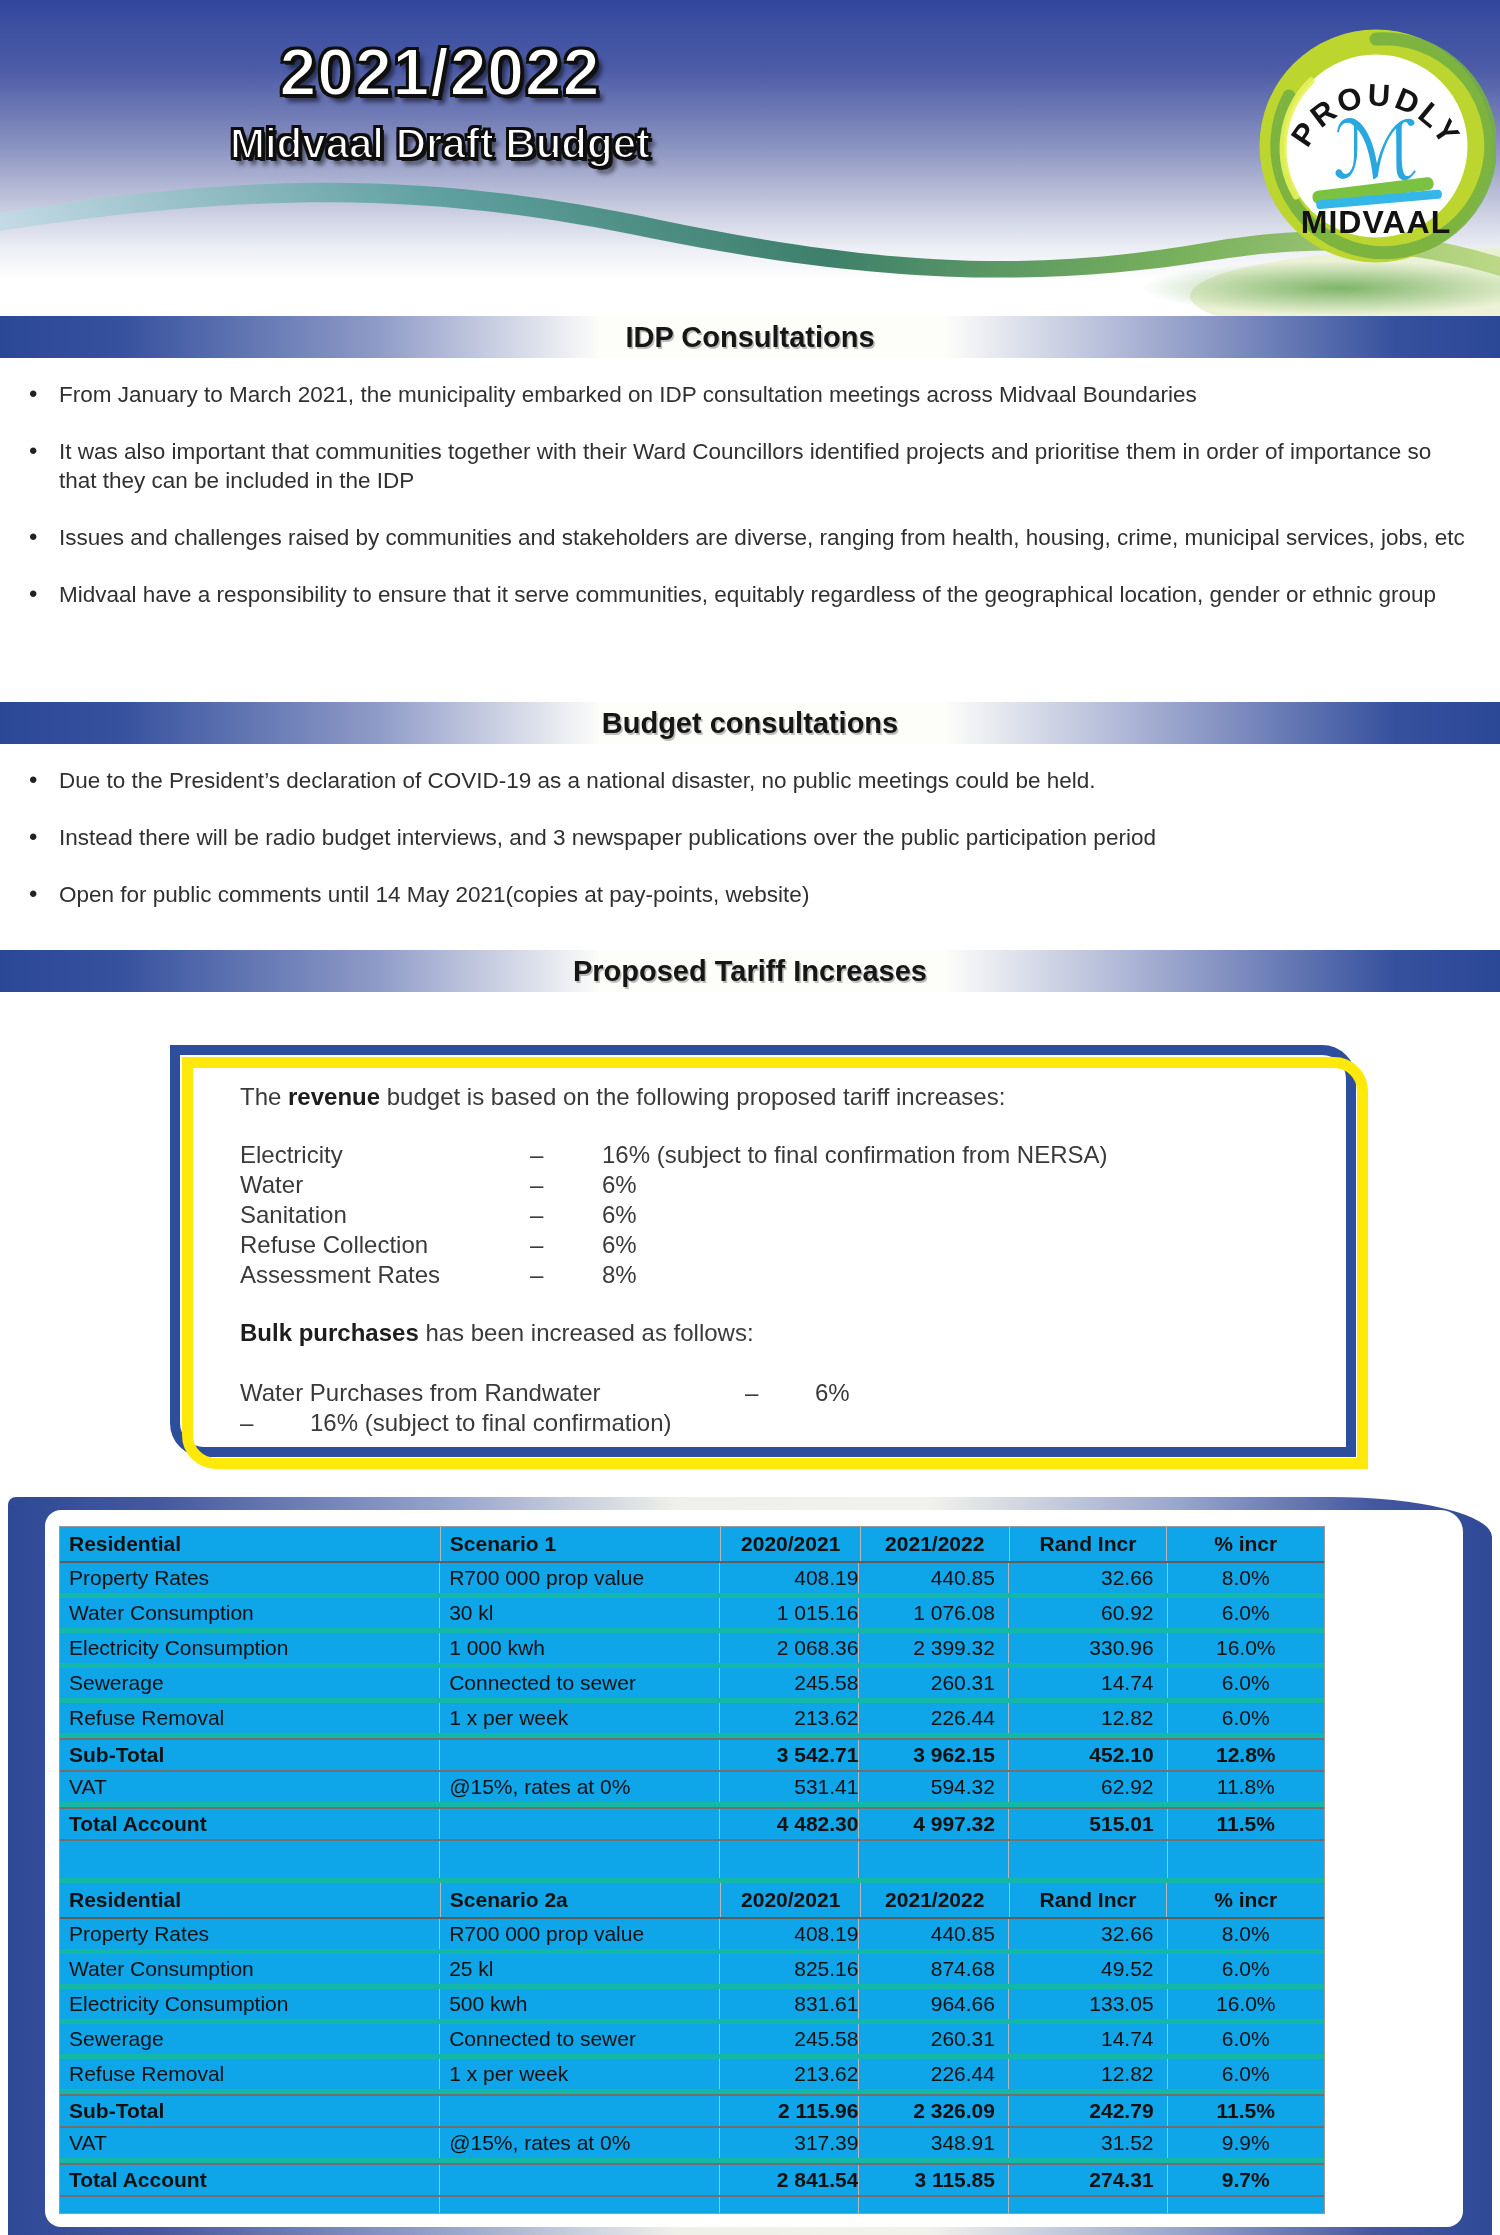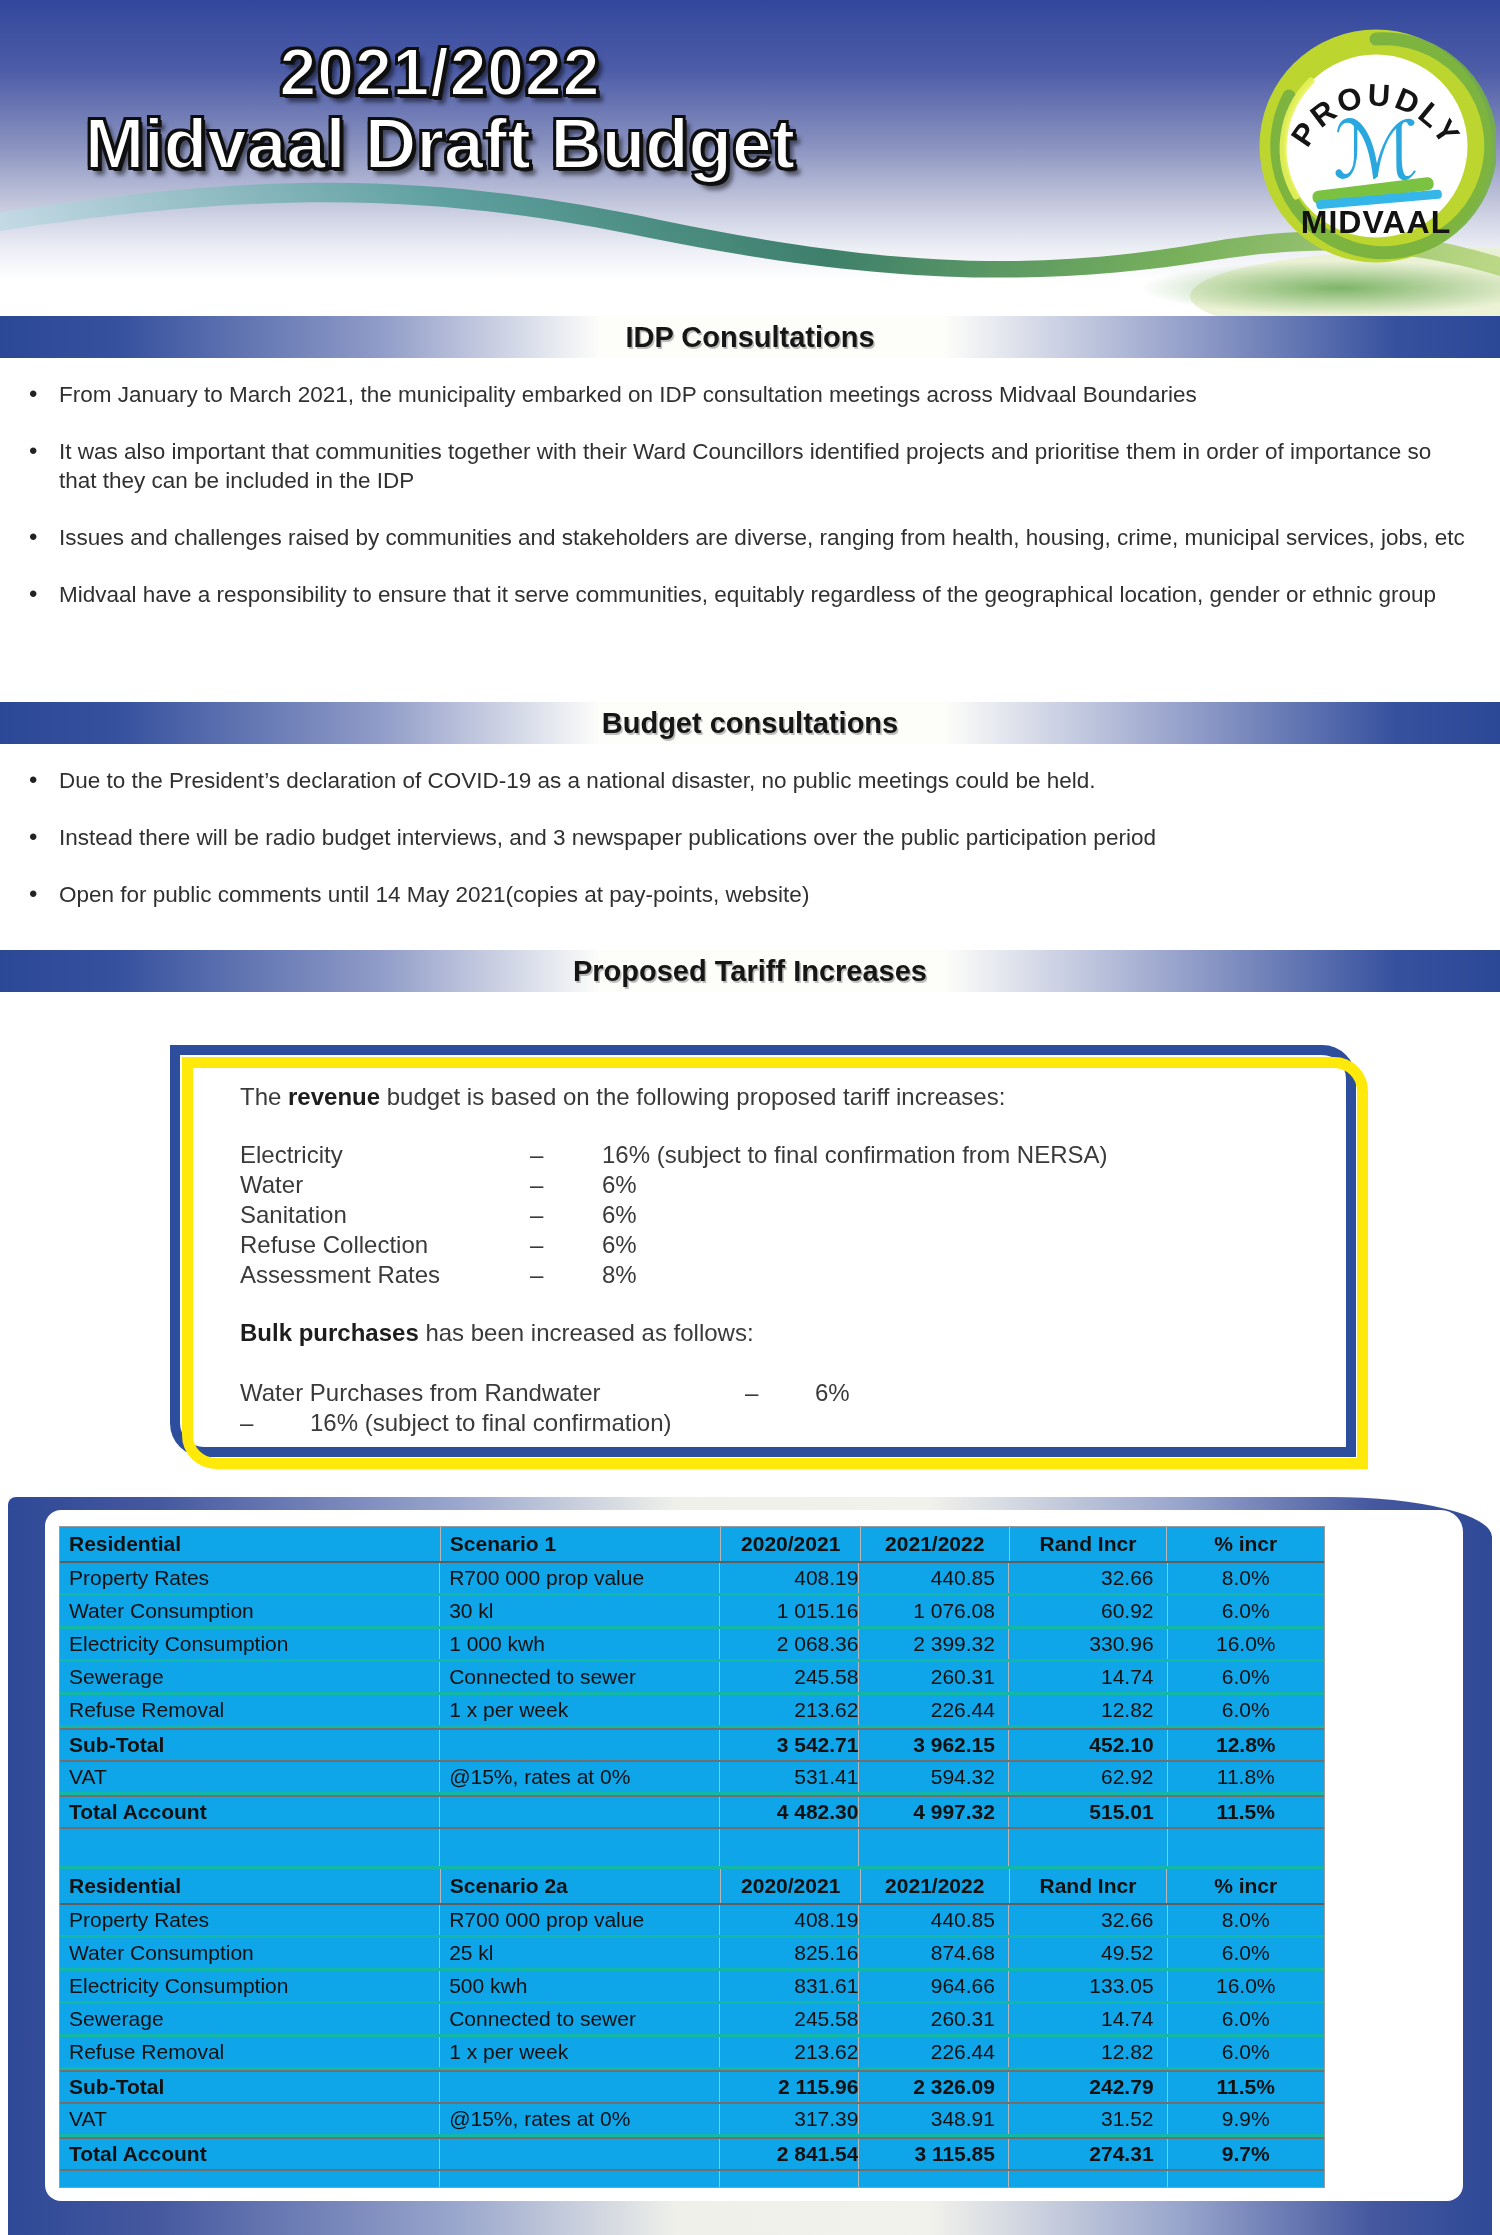--- a/index.html
+++ b/index.html
@@ -7,21 +7,21 @@
        font-family:"Liberation Sans",sans-serif;color:#2e2e2e;}
 
   
   .header{position:absolute;left:0;top:0;width:1500px;height:318px;
     background:linear-gradient(180deg,#32479c 0%,#4d5ca7 22%,#8790bf 45%,#c6cade 65%,#eceef5 78%,#ffffff 88%);}
   .wave-svg{position:absolute;left:0;top:178px;width:1500px;height:140px;}
   .main-title{position:absolute;left:55px;top:36px;width:770px;text-align:center;color:#ffffff;
     font-weight:bold;-webkit-text-stroke:2px #0d0d0d;
     text-shadow:3px 3px 0 #111,-2px 2px 0 #111,2px -2px 0 #111,-2px -2px 0 #111,6px 7px 4px rgba(0,0,0,.5);}
   .title-year{font-size:66px;line-height:72px;letter-spacing:1px;}
-  .title-text{font-size:71px;line-height:64px;margin-top:4px;}
+  .title-text{font-size:42px;line-height:64px;margin-top:4px;}
   .logo{position:absolute;left:1256px;top:26px;width:240px;height:240px;}
 
   
   .bar{position:absolute;left:0;width:1500px;height:42px;display:flex;align-items:center;justify-content:center;
     background:linear-gradient(90deg,#2b4896 0%,#36519e 8%,#8e9ac7 25%,#fdfdfa 40%,#fdfdfa 63%,#8e9ac7 80%,#36519e 93%,#2b4896 100%);}
   .bar span{font-size:29px;font-weight:bold;color:#161616;text-shadow:1.5px 1.5px 0 rgba(70,70,70,.35);}
   .bar-idp{top:316px;} .bar-budget{top:702px;} .bar-tariff{top:950px;text-align:center;}
 
   
   .bullets{position:absolute;left:27px;width:1445px;}
@@ -47,21 +47,21 @@
 
   
   .panel{position:absolute;left:8px;top:1497px;width:1484px;height:738px;
     border-radius:8px 160px 0 0 / 8px 40px 0 0;
     background:linear-gradient(90deg,#2e4997 0%,#45589f 10%,#98a5cc 30%,#eff0ea 45%,#f2f2ec 62%,#98a5cc 79%,#45589f 92%,#2e4997 100%);}
   .panel-title{padding-top:19px;text-align:center;font-size:34px;font-weight:bold;color:#131313;
     text-shadow:1.5px 1.5px 0 rgba(70,70,70,.3);}
   .card{margin:13px 29px 0 37px;width:1418px;box-sizing:border-box;background:#ffffff;
     border-radius:16px 22px 16px 16px;padding:16px 0 13px 14px;}
   .tbl{width:1266px;box-sizing:border-box;border:1px solid #9a9a9a;background:#0ea5e9;}
-  .row{display:flex;height:30px;border-bottom:3px solid #14b8a6;font-size:21px;color:#111;}
+  .row{display:flex;height:30px;border-bottom:5px solid #14b8a6;font-size:21px;color:#111;}
   .row:last-child{border-bottom:none;}
   .cell{box-sizing:border-box;border-right:1px solid #b8b8b8;display:flex;align-items:center;overflow:hidden;}
   .cell:last-child{border-right:none;}
   .c1{width:417px;padding-left:9px;} .c2{width:307px;padding-left:9px;}
   .c3{width:153px;justify-content:flex-end;}
   .c4{width:163px;justify-content:flex-end;padding-right:13px;}
   .c5{width:173px;justify-content:flex-end;padding-right:13px;}
   .c6{width:172px;justify-content:center;}
   .r-head{height:34px;font-weight:bold;border-bottom:2px solid #5e5e5e;}
   .r-head .c3,.r-head .c4,.r-head .c5{justify-content:center;padding-right:0;}

